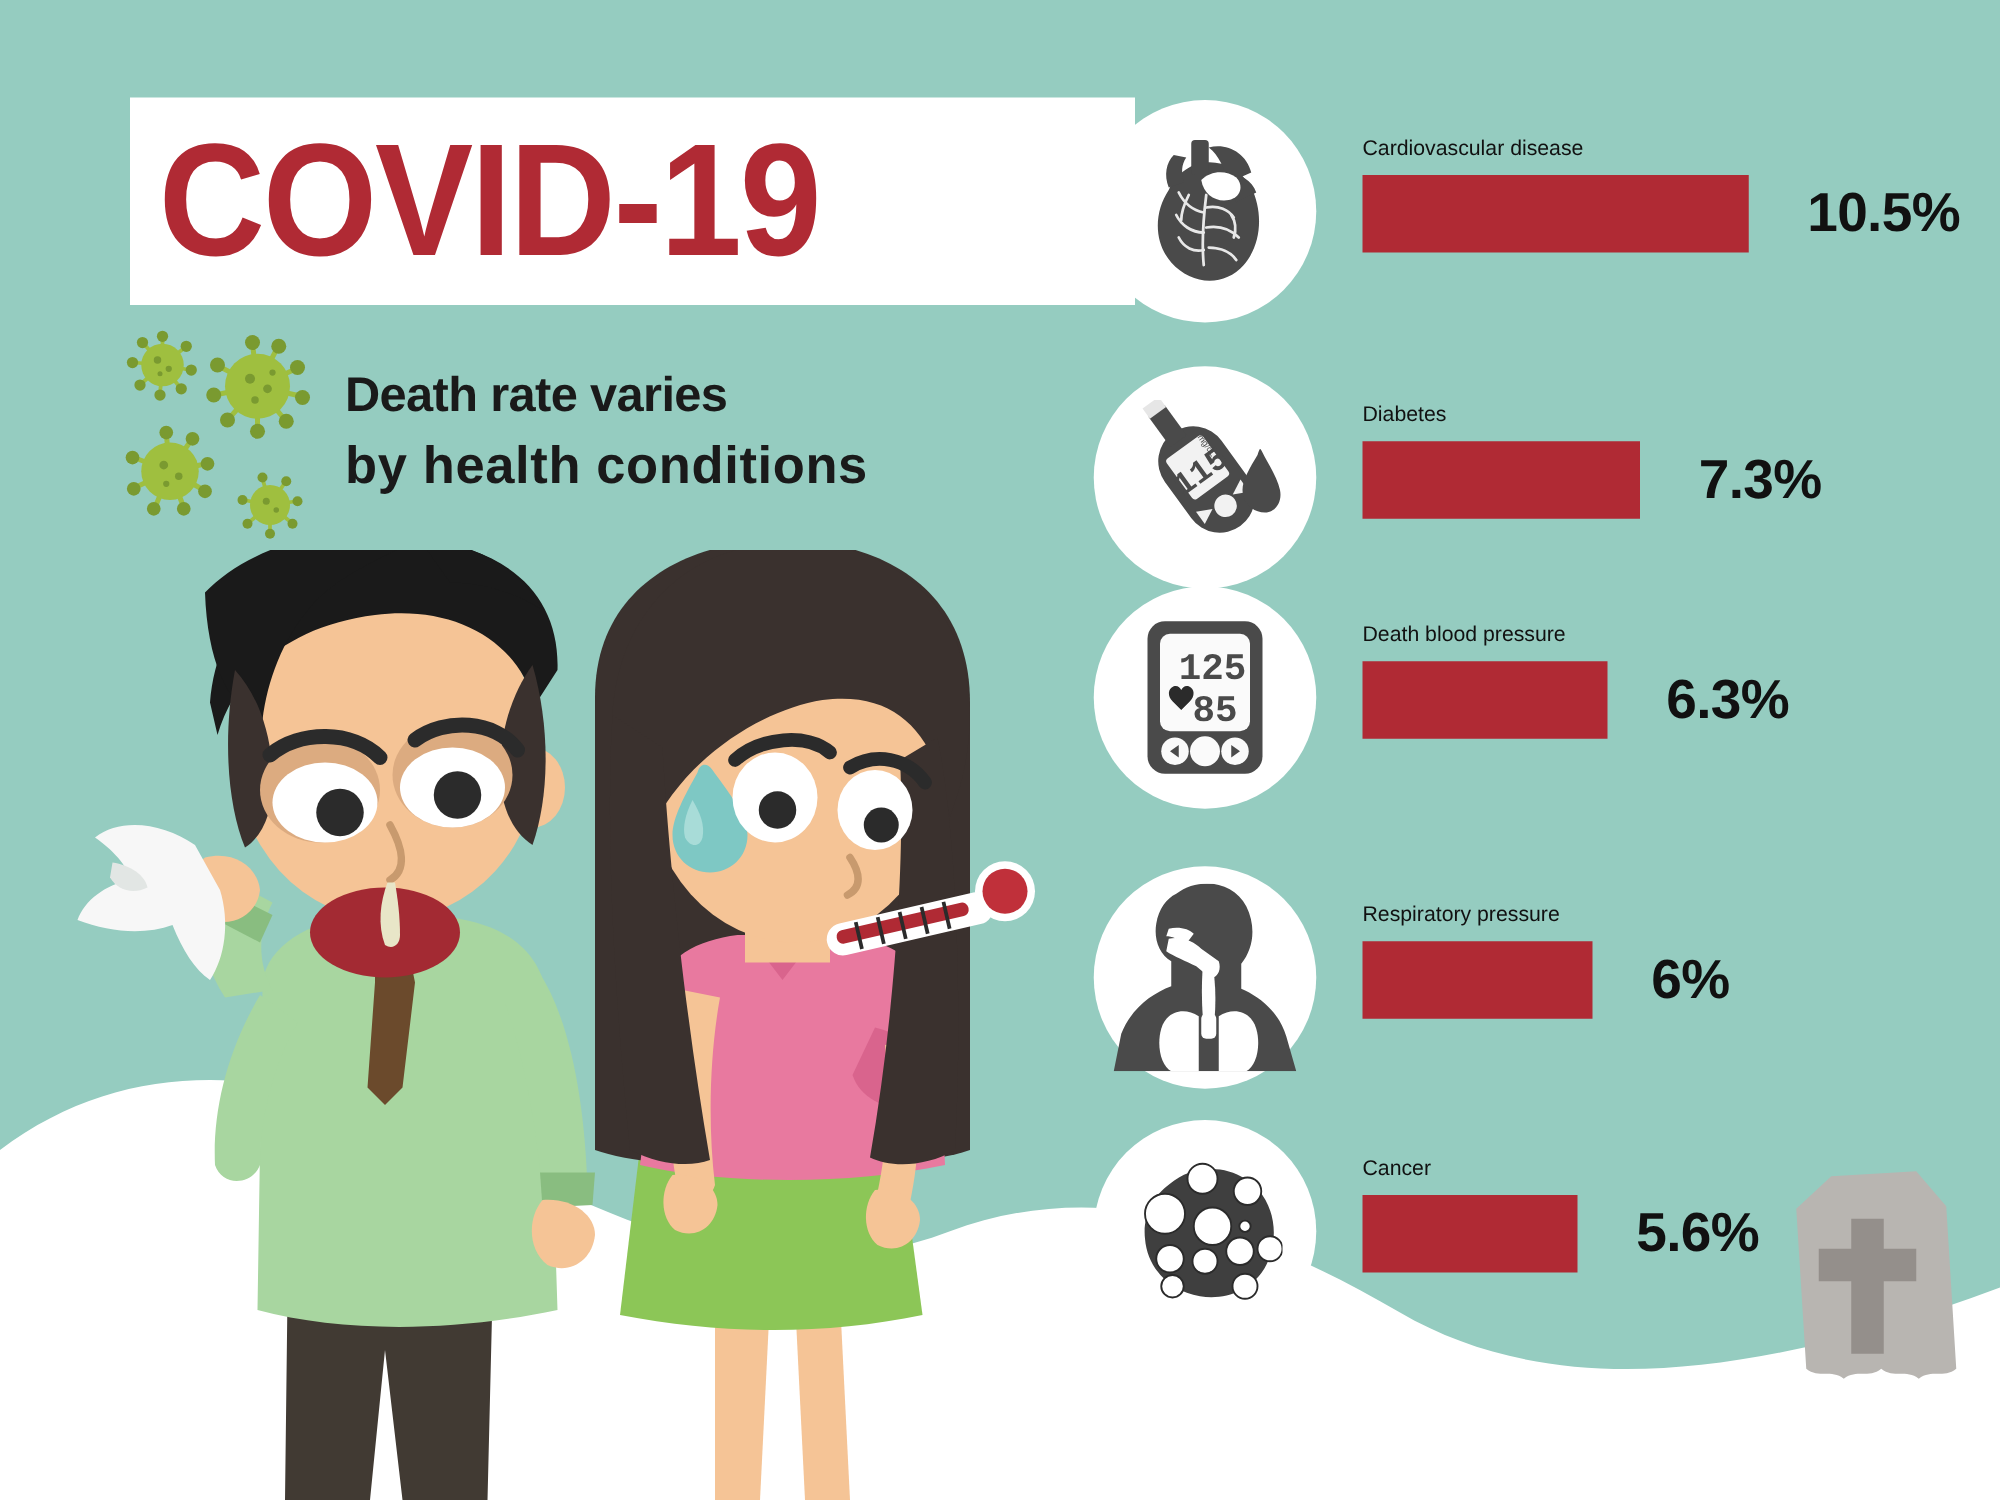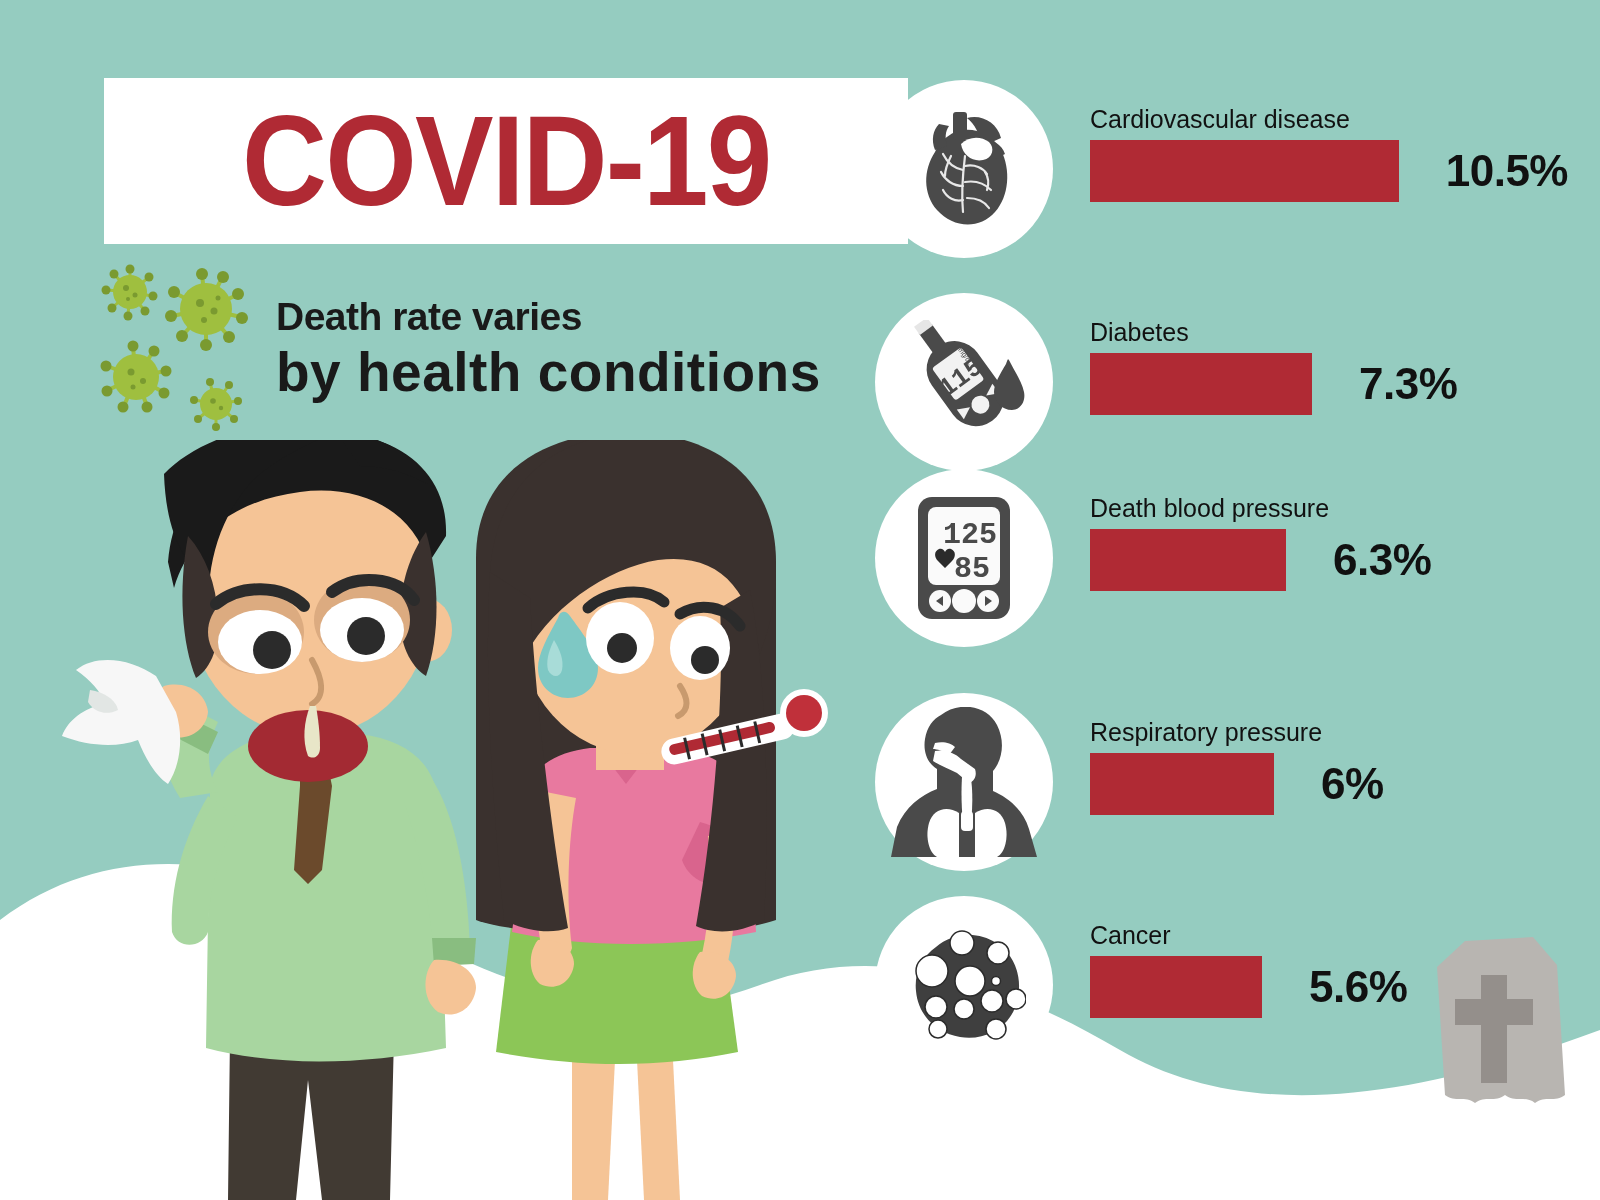--- a/index.html
+++ b/index.html
@@ -24,21 +24,20 @@
   
   .title-box {
     position: absolute;
     left: 104px;
     top: 78px;
     width: 804px;
     height: 166px;
     background: #ffffff;
     display: flex;
     align-items: center;
-    justify-content: center;
   }
   .title-text {
     font-family: "Liberation Sans Narrow", "Liberation Sans", sans-serif;
     font-weight: 700;
     font-size: 128px;
     line-height: 1;
     color: #b02a34;
     letter-spacing: -2px;
     transform: scaleX(0.92);
     white-space: nowrap;
@@ -54,21 +53,21 @@
     font-family: "Liberation Sans Narrow", "Liberation Sans", sans-serif;
     font-weight: 700;
     font-size: 39px;
     line-height: 58px;
     letter-spacing: -0.5px;
     white-space: nowrap;
   }
   .subtitle-l2 {
     font-family: "Liberation Sans Narrow", "Liberation Sans", sans-serif;
     font-weight: 700;
-    font-size: 55px;
+    font-size: 42px;
     line-height: 52px;
     letter-spacing: 0.5px;
     white-space: nowrap;
   }
 
   
   .viruses {
     position: absolute;
     left: 88px;
     top: 252px;
@@ -123,21 +122,21 @@
   .icon-circle svg { display: block; }
 
   .bar-area {
     position: absolute;
     left: 222px;
     top: 24px;
     width: 478px;
   }
   .bar-label {
     font-family: "Liberation Sans", sans-serif;
-    font-size: 25px;
+    font-size: 17px;
     font-weight: 400;
     color: #111111;
     line-height: 30px;
     white-space: nowrap;
     margin-bottom: 6px;
   }
   .bar-line {
     display: flex;
     align-items: center;
     gap: 29px;

